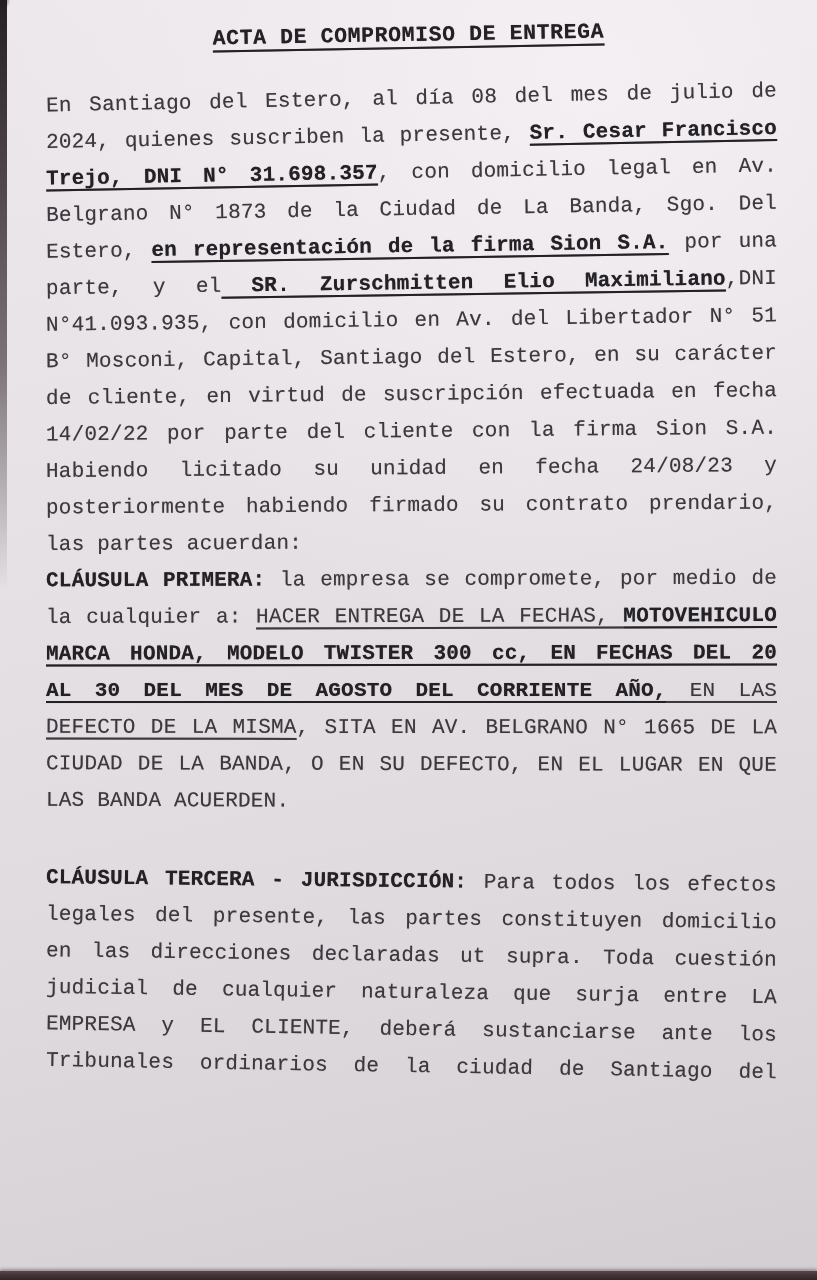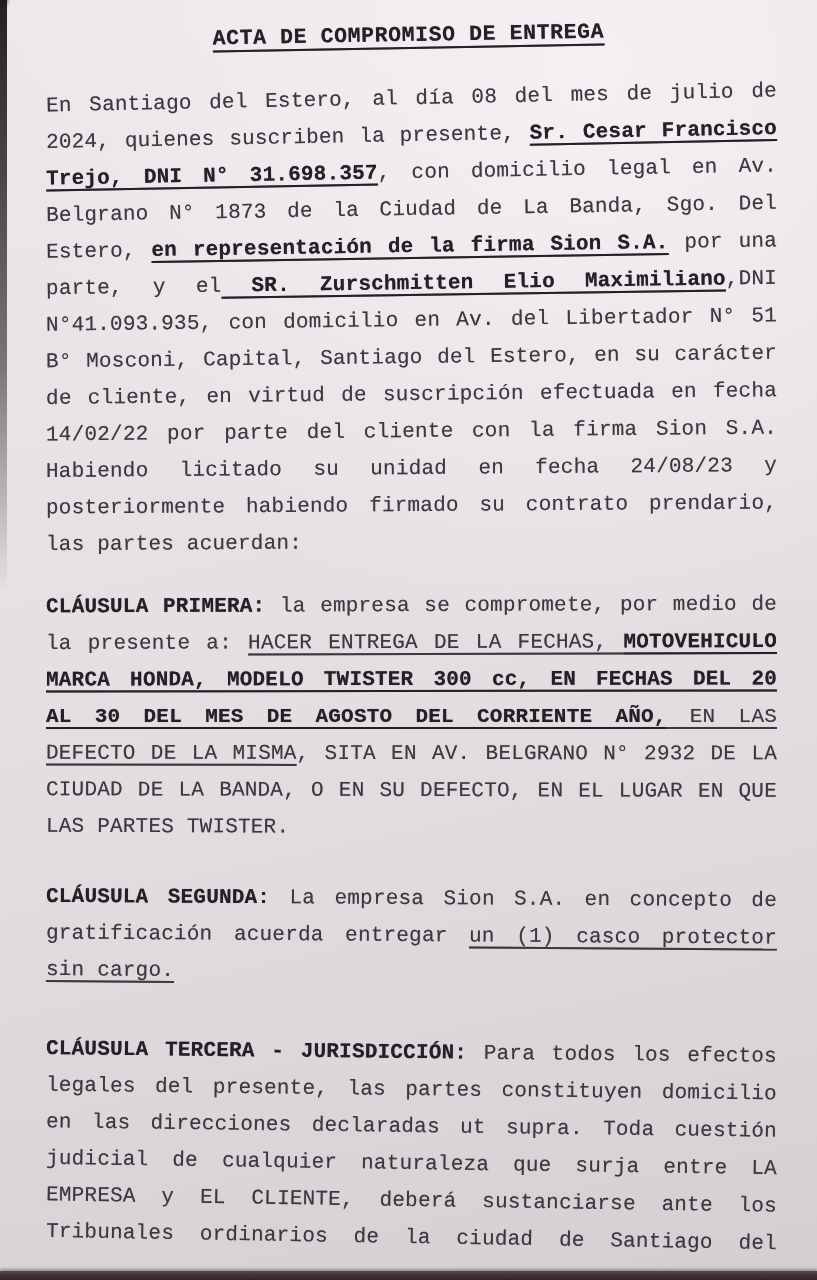--- a/index.html
+++ b/index.html
@@ -29,21 +29,21 @@
     transform:rotate(-1.05deg);
     text-shadow:0 0 .7px rgba(30,28,34,.6);
   }
   .title .u{
     text-decoration:underline;
     text-decoration-thickness:2.4px;
     text-underline-offset:6px;
   }
   main{padding:30px 40px 0 46px}
   .paragraph{margin:0}
-  [data-name="paragraph-clausula-primera"]{margin-top:26px}
+  [data-name="paragraph-clausula-primera"]{}
   [data-name="paragraph-clausula-segunda"]{margin-top:34px}
   [data-name="paragraph-clausula-tercera"]{margin-top:43px}
   .line{
     font-size:21px;line-height:37px;letter-spacing:.2px;
     text-align:justify;text-align-last:justify;
     white-space:normal;
     text-shadow:0 0 .7px rgba(52,50,56,.45);
   }
   .line.nojust{text-align-last:left}
   .b{font-weight:bold;color:var(--ink-bold);text-shadow:0 0 .7px rgba(26,24,30,.6)}
@@ -82,31 +82,26 @@
         <div class="line" data-name="text-line" style="transform: rotate(-0.75deg);"><span data-name="text-run">N°41.093.935, con domicilio en Av. del Libertador N° 51</span></div>
         <div class="line" data-name="text-line" style="transform: rotate(-0.68deg);"><span data-name="text-run">B° Mosconi, Capital, Santiago del Estero, en su carácter</span></div>
         <div class="line" data-name="text-line" style="transform: rotate(-0.61deg);"><span data-name="text-run">de cliente, en virtud de suscripción efectuada en fecha</span></div>
         <div class="line" data-name="text-line" style="transform: rotate(-0.54deg);"><span data-name="text-run">14/02/22 por parte del cliente con la firma Sion S.A.</span></div>
         <div class="line" data-name="text-line" style="transform: rotate(-0.47deg);"><span data-name="text-run">Habiendo licitado su unidad en fecha 24/08/23 y</span></div>
         <div class="line" data-name="text-line" style="transform: rotate(-0.4deg);"><span data-name="text-run">posteriormente habiendo firmado su contrato prendario,</span></div>
         <div class="line nojust" data-name="text-line" style="transform: rotate(-0.33deg);"><span data-name="text-run">las partes acuerdan:</span></div>
       </div>
       <div class="paragraph" data-name="paragraph-clausula-primera">
         <div class="line" data-name="text-line" style="transform: rotate(-0.21deg);"><span class="b" data-name="text-run">CLÁUSULA PRIMERA:</span><span data-name="text-run"> la empresa se compromete, por medio de</span></div>
-        <div class="line" data-name="text-line" style="transform: rotate(-0.15deg);"><span data-name="text-run">la presente a: </span><span class="u" data-name="text-run">HACER ENTREGA DE LA FECHAS, </span><span class="b u" data-name="text-run">MOTOVEHICULO</span></div>
+        <div class="line" data-name="text-line" style="transform: rotate(-0.15deg);"><span data-name="text-run">la cualquier a: </span><span class="u" data-name="text-run">HACER ENTREGA DE LA FECHAS, </span><span class="b u" data-name="text-run">MOTOVEHICULO</span></div>
         <div class="line" data-name="text-line" style="transform: rotate(-0.08deg);"><span class="b u" data-name="text-run">MARCA HONDA, MODELO TWISTER 300 cc, EN FECHAS DEL 20</span></div>
         <div class="line" data-name="text-line" style="transform: rotate(-0.01deg);"><span class="b u" data-name="text-run">AL 30 DEL MES DE AGOSTO DEL CORRIENTE AÑO,</span><span class="u" data-name="text-run"> EN LAS</span></div>
-        <div class="line" data-name="text-line" style="transform: rotate(0.06deg);"><span class="u" data-name="text-run">DEFECTO DE LA MISMA</span><span data-name="text-run">, SITA EN AV. BELGRANO N° 2932 DE LA</span></div>
+        <div class="line" data-name="text-line" style="transform: rotate(0.06deg);"><span class="u" data-name="text-run">DEFECTO DE LA MISMA</span><span data-name="text-run">, SITA EN AV. BELGRANO N° 1665 DE LA</span></div>
         <div class="line" data-name="text-line" style="transform: rotate(0.13deg);"><span data-name="text-run">CIUDAD DE LA BANDA, O EN SU DEFECTO, EN EL LUGAR EN QUE</span></div>
-        <div class="line nojust" data-name="text-line" style="transform: rotate(0.2deg);"><span data-name="text-run">LAS PARTES TWISTER.</span></div>
-      </div>
-      <div class="paragraph" data-name="paragraph-clausula-segunda">
-        <div class="line" data-name="text-line" style="transform: rotate(0.33deg);"><span class="b" data-name="text-run">CLÁUSULA SEGUNDA:</span><span data-name="text-run"> La empresa Sion S.A. en concepto de</span></div>
-        <div class="line" data-name="text-line" style="transform: rotate(0.4deg);"><span data-name="text-run">gratificación acuerda entregar </span><span class="u" data-name="text-run">un (1) casco protector</span></div>
-        <div class="line nojust" data-name="text-line" style="transform: rotate(0.47deg);"><span class="u" data-name="text-run">sin cargo.</span></div>
+        <div class="line nojust" data-name="text-line" style="transform: rotate(0.2deg);"><span data-name="text-run">LAS BANDA ACUERDEN.</span></div>
       </div>
       <div class="paragraph" data-name="paragraph-clausula-tercera">
         <div class="line" data-name="text-line" style="transform: rotate(0.61deg);"><span class="b" data-name="text-run">CLÁUSULA TERCERA - JURISDICCIÓN:</span><span data-name="text-run"> Para todos los efectos</span></div>
         <div class="line" data-name="text-line" style="transform: rotate(0.68deg);"><span data-name="text-run">legales del presente, las partes constituyen domicilio</span></div>
         <div class="line" data-name="text-line" style="transform: rotate(0.75deg);"><span data-name="text-run">en las direcciones declaradas ut supra. Toda cuestión</span></div>
         <div class="line" data-name="text-line" style="transform: rotate(0.82deg);"><span data-name="text-run">judicial de cualquier naturaleza que surja entre LA</span></div>
         <div class="line" data-name="text-line" style="transform: rotate(0.89deg);"><span data-name="text-run">EMPRESA y EL CLIENTE, deberá sustanciarse ante los</span></div>
         <div class="line" data-name="text-line" style="transform: rotate(0.96deg);"><span data-name="text-run">Tribunales ordinarios de la ciudad de Santiago del</span></div>
       </div>
     </main>

